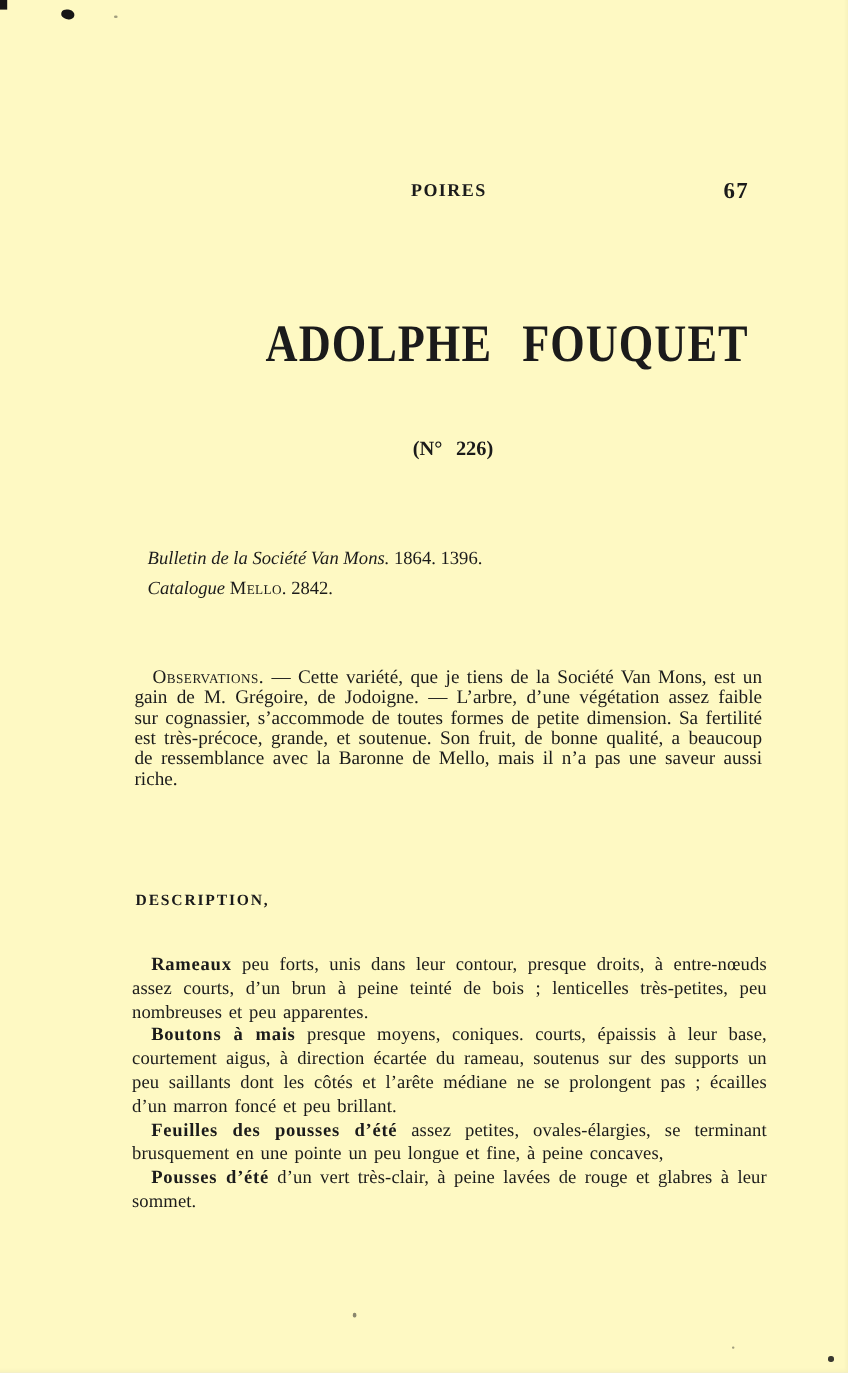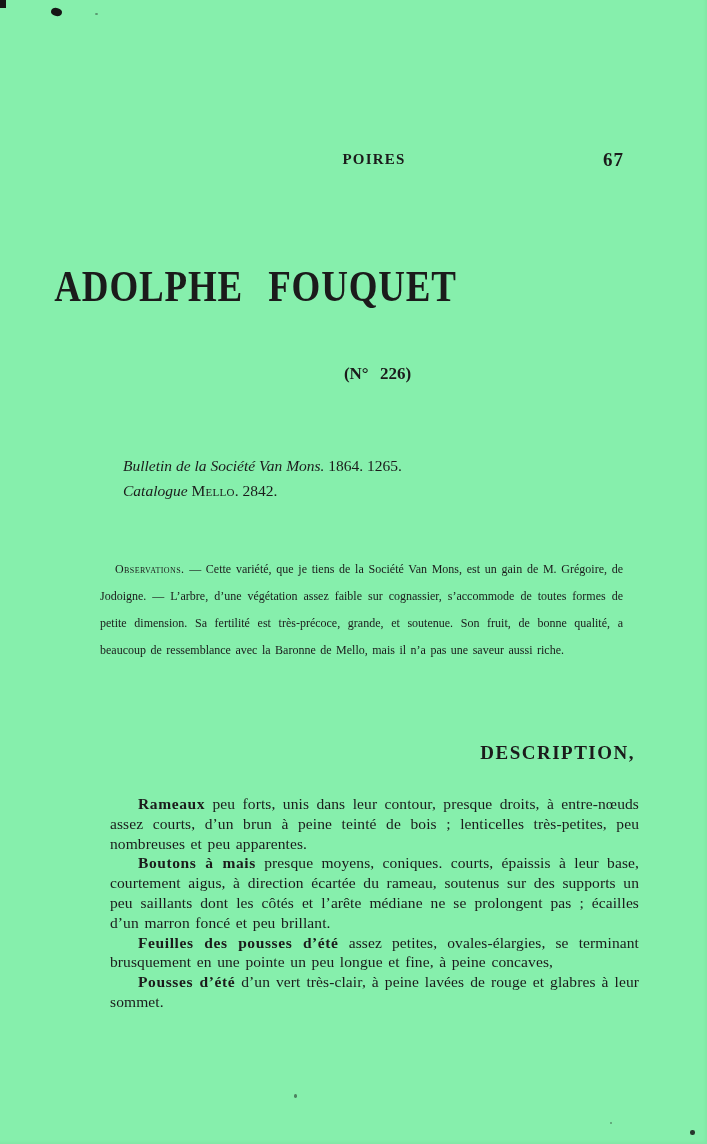--- a/index.html
+++ b/index.html
@@ -1,20 +1,20 @@
 <!DOCTYPE html>
 <html><head>
 <meta charset="utf-8">
 <style>
   html,body{margin:0;padding:0;background:#e9e9e9;}
   .page{
     position:relative;
     width:707px;height:1144px;
     margin:0 auto;
-    background:#86efac;
+    background:#fef9c3;
     color:#1b1b1b;
     font-family:"Liberation Serif", serif;
     overflow:hidden;
     border-right:1px solid #e2e2e0;
     border-bottom:1px solid #e6e6e4;
     box-shadow:inset -2px -2px 3px rgba(0,0,0,0.03);
   }
   
   .speck{position:absolute;background:#161616;border-radius:45%;}
   .speck.corner{left:0;top:0;width:6px;height:8px;border-radius:0;}
@@ -27,59 +27,59 @@
   .running-head{
     position:absolute;top:151px;left:113px;width:522px;
     text-align:center;font-size:15px;font-weight:bold;
     letter-spacing:1.2px;
   }
   .page-number{
     position:absolute;top:149px;left:603px;width:60px;
     font-size:19px;font-weight:bold;letter-spacing:1px;
   }
   .title-row{
-    position:absolute;top:265px;left:0;width:662px;text-align:left;margin-left:16px;
+    position:absolute;top:265px;left:0;width:662px;text-align:right;
   }
   .main-title{
     display:inline-block;
     font-size:44px;font-weight:bold;line-height:1;
     letter-spacing:1px;word-spacing:18px;
     transform:scaleX(0.84);
     white-space:nowrap;
   }
   .variety-number{
     position:absolute;top:364px;left:0;width:755px;text-align:center;
     font-size:17px;font-weight:bold;word-spacing:7px;
   }
   .bibliography{
     position:absolute;top:453px;left:123px;width:500px;
     font-size:15.5px;line-height:25px;
   }
   .biblio-italic{font-style:italic;margin-top:21px;}
   .biblio-sc{font-variant:small-caps;letter-spacing:.3px;}
   .observations{
-    position:absolute;top:556px;left:100px;width:523px;
-    font-size:12px;line-height:27px;
+    position:absolute;top:556px;left:112px;width:523px;
+    font-size:16px;line-height:17px;
     text-align:justify;text-indent:15px;
     word-spacing:1.5px;
   }
   .obs-lead{font-variant:small-caps;letter-spacing:.4px;}
   .description-heading{
     position:absolute;top:742px;left:113px;width:522px;
-    text-align:right;font-size:19px;font-weight:bold;
+    text-align:left;font-size:13px;font-weight:bold;
     letter-spacing:1.5px;
   }
   .description-body{
     position:absolute;top:794px;left:110px;width:529px;
     font-size:15.5px;line-height:19.8px;
     text-align:justify;
     word-spacing:1.6px;letter-spacing:.1px;
   }
   .description-body p{margin:0;text-indent:16px;}
-  .para-lead{font-weight:bold;letter-spacing:.6px;margin-left:12px;}
+  .para-lead{font-weight:bold;letter-spacing:.6px;}
 </style>
 </head>
 <body>
 
 <div class="page">
 
   <span class="speck corner"></span>
   <span class="speck blob"></span>
   <span class="speck s1"></span>
   <span class="speck s2"></span>
@@ -91,21 +91,21 @@
   <div class="page-number">67</div>
 
   <div class="title-row">
     <span class="main-title">ADOLPHE FOUQUET</span>
   </div>
 
   <div class="variety-number">(N° 226)</div>
 
   <div class="bibliography">
     <div>
-      <span class="biblio-italic">Bulletin de la Société Van Mons.</span><span class="biblio-sc"></span><span> 1864. 1265.</span>
+      <span class="biblio-italic">Bulletin de la Société Van Mons.</span><span class="biblio-sc"></span><span> 1864. 1396.</span>
     </div>
     <div>
       <span class="biblio-italic">Catalogue </span><span class="biblio-sc">Mello</span><span>. 2842.</span>
     </div>
   </div>
 
   <div class="observations">
     <span class="obs-lead">Observations.</span><span> — Cette variété, que je tiens de la Société Van Mons, est un gain de M. Grégoire, de Jodoigne. — L’arbre, d’une végétation assez faible sur cognassier, s’accommode de toutes formes de petite dimension. Sa fertilité est très-précoce, grande, et soutenue. Son fruit, de bonne qualité, a beaucoup de ressemblance avec la Baronne de Mello, mais il n’a pas une saveur aussi riche.</span>
   </div>
 

